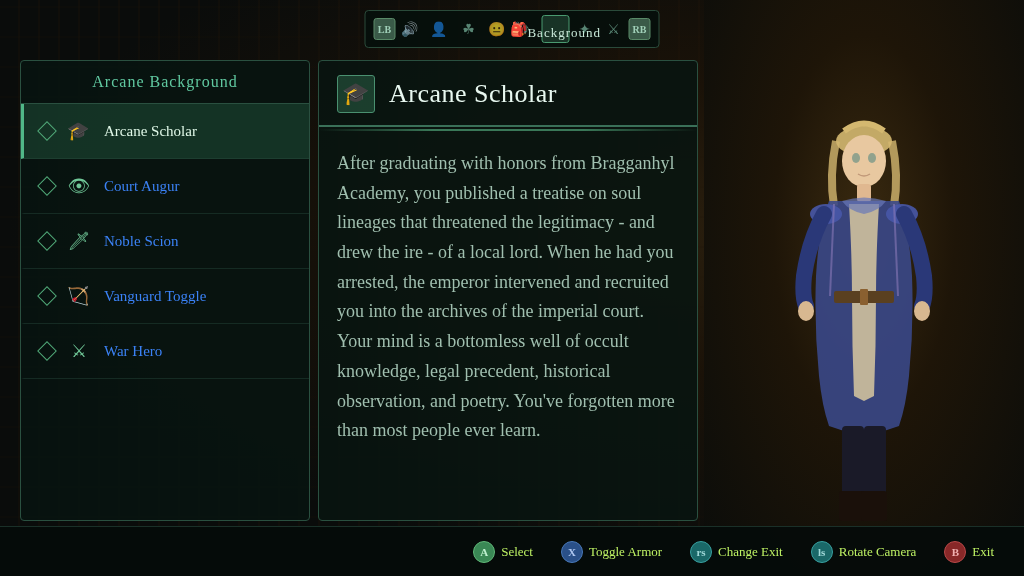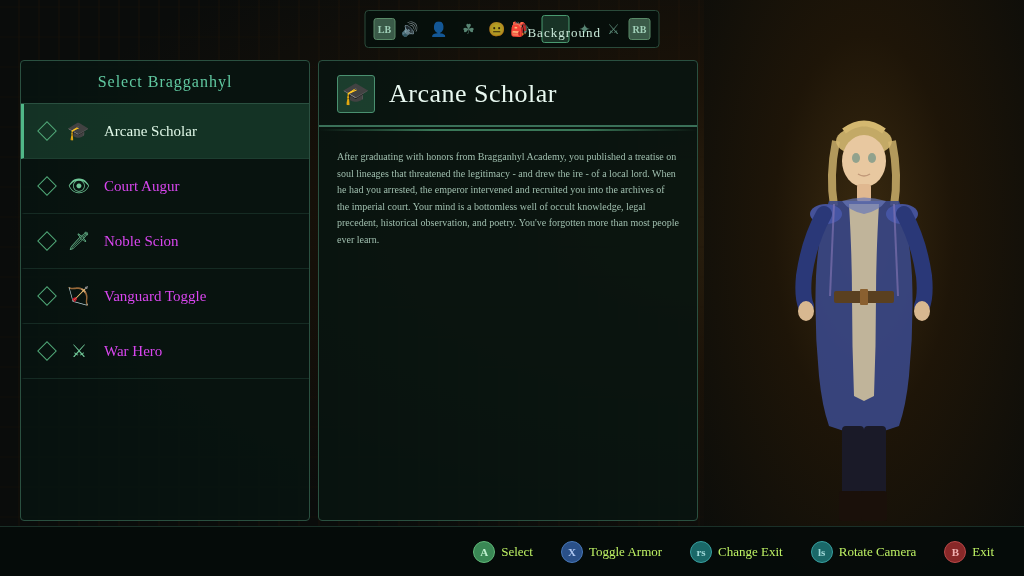--- a/index.html
+++ b/index.html
@@ -159,21 +159,21 @@
       height: 30px;
       display: flex;
       align-items: center;
       justify-content: center;
       color: #70c898;
       font-size: 18px;
       flex-shrink: 0;
     }
 
     .item-name {
-      color: #d946ef;
+      color: #3b82f6;
       font-size: 15px;
       font-family: 'Georgia', serif;
     }
 
     .background-item.selected .item-name {
       color: #e0f8e8;
     }
 
     
     .main-panel {
@@ -229,21 +229,21 @@
 
     .intro-text {
       color: #a8c8b8;
       margin-bottom: 14px;
       font-size: 13px;
       line-height: 1.65;
     }
 
     .story-text {
       color: #a0bfaf;
-      font-size: 10px;
+      font-size: 18px;
       line-height: 1.65;
     }
 
     
     .character-view {
       position: absolute;
       top: 0;
       right: 0;
       width: 320px;
       bottom: 0;
@@ -375,21 +375,21 @@
     🎒 <span class="nav-label">Background</span>
   </div>
   <div class="nav-item">✦</div>
   <div class="nav-item">⚔</div>
 
   <div class="nav-button">RB</div>
 </div>
 
 <div class="left-panel">
   <div class="left-panel-header">
-    <span class="left-panel-header-title">Select Bragganhyl</span>
+    <span class="left-panel-header-title">Arcane Background</span>
   </div>
   <ul class="background-list">
     <li class="background-item selected">
       <div class="item-diamond"></div>
       <div class="item-icon">🎓</div>
       <span class="item-name">Arcane Scholar</span>
     </li>
     <li class="background-item">
       <div class="item-diamond"></div>
       <div class="item-icon">👁</div>

